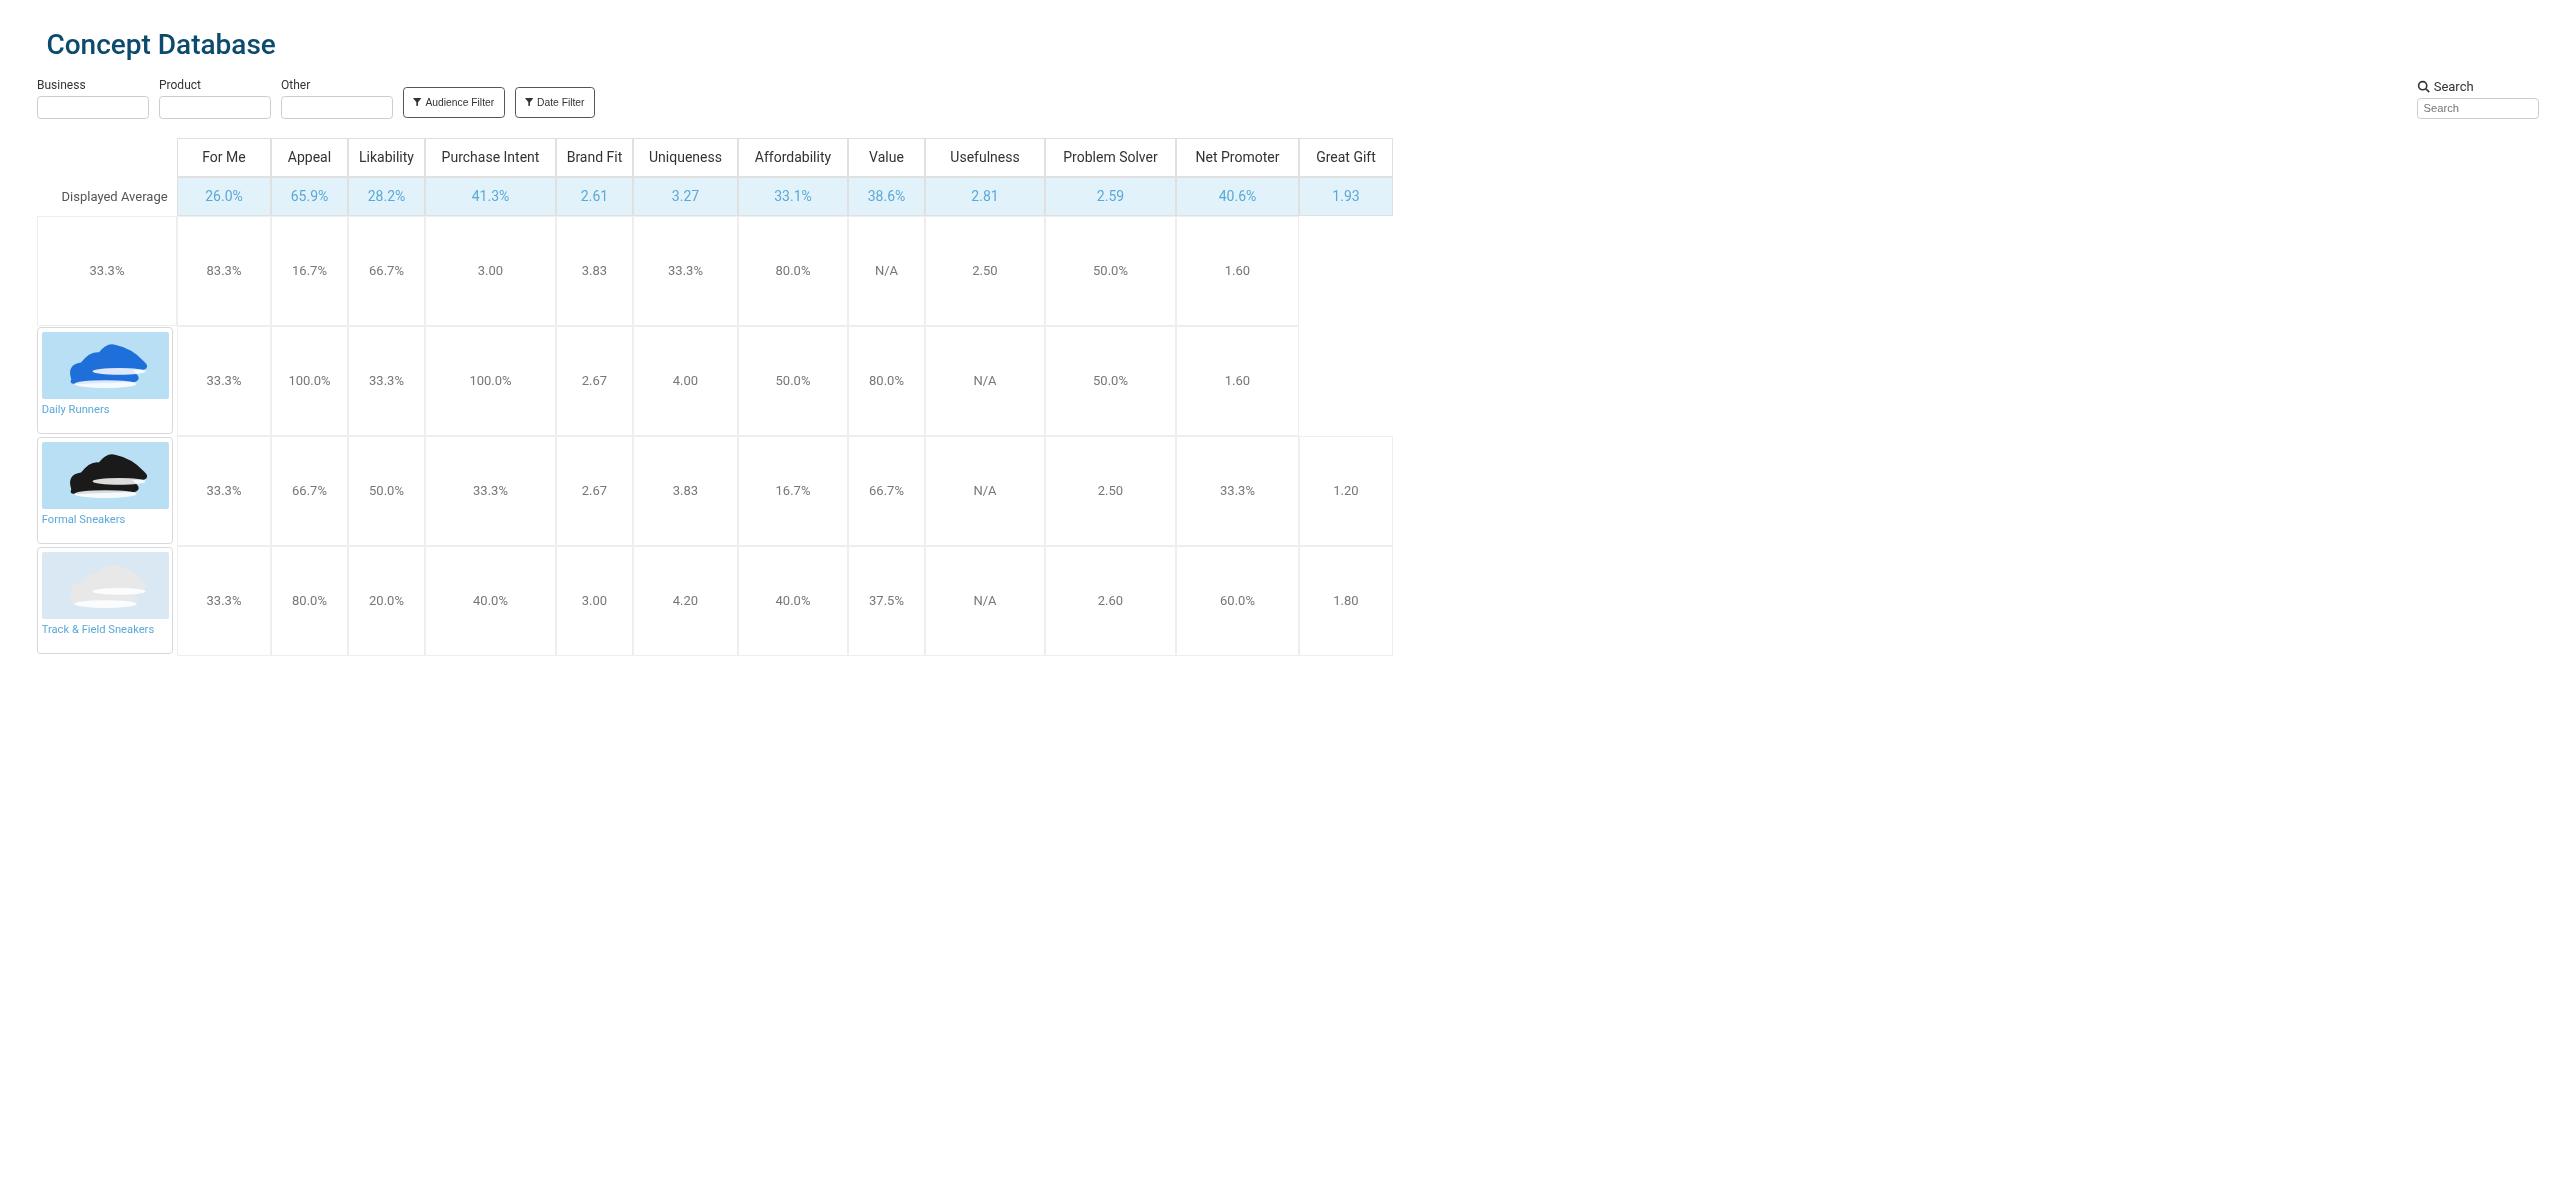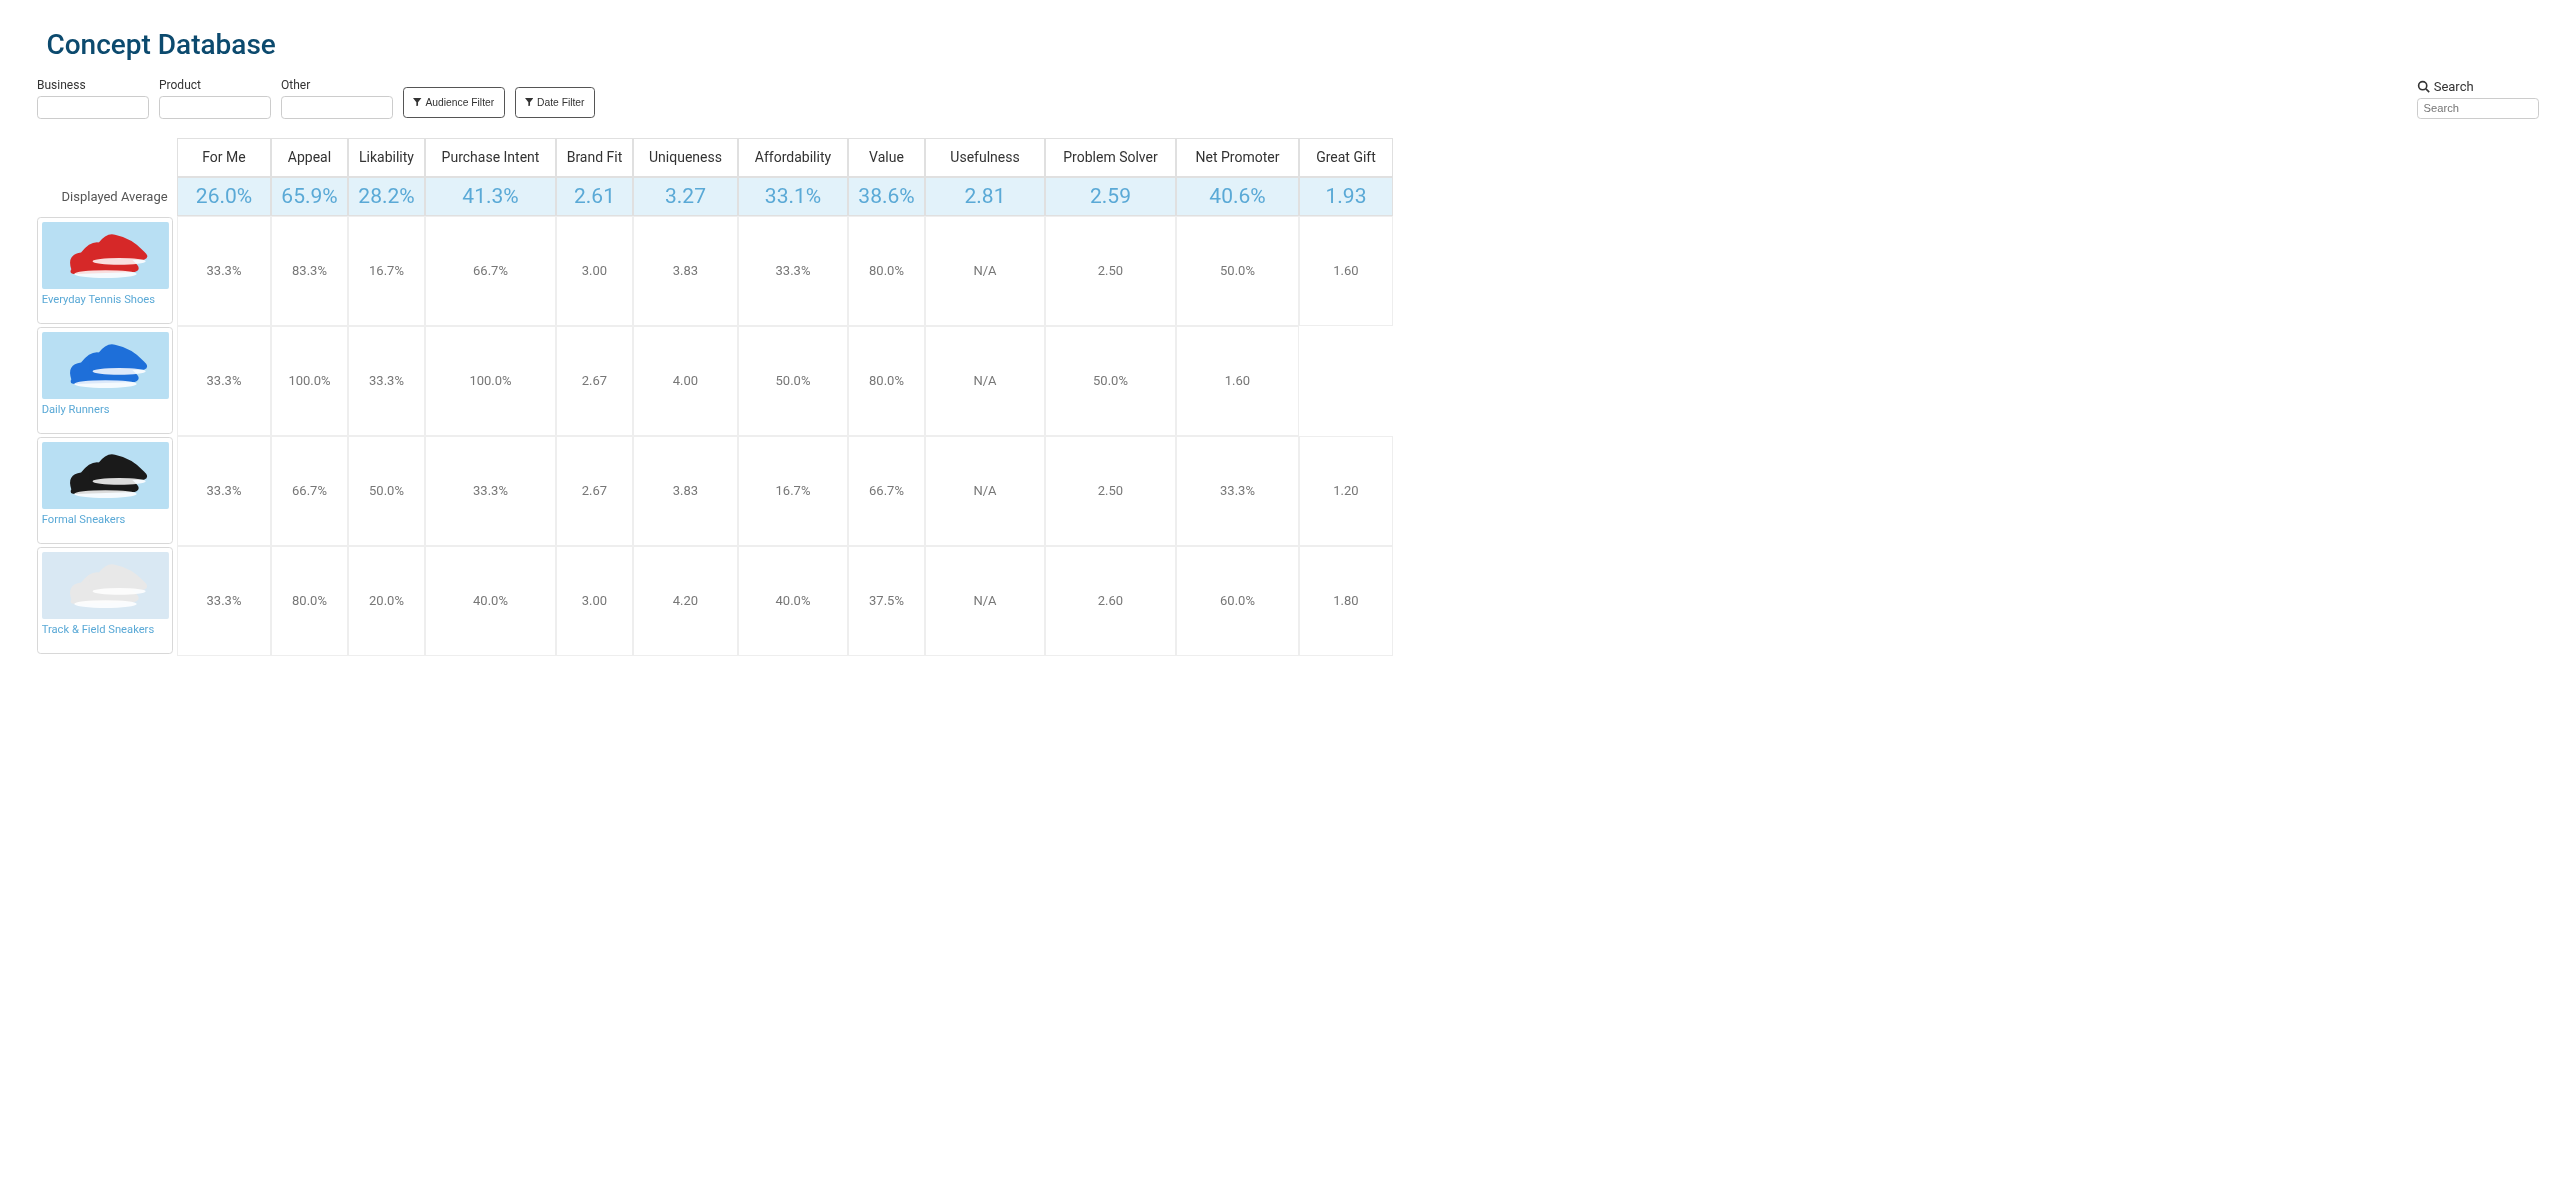--- a/index.html
+++ b/index.html
@@ -95,21 +95,21 @@
   }
   .hdr-row .cell {
     color: #333;
     font-weight: 400;
     height: 39px;
     background: #fff;
   }
   .avg-row .cell {
     background: #e2f2fa;
     color: #5aa9d6;
-    font-size: 21px;
+    font-size: 14px;
     height: 39px;
   }
   .row-label-cell {
     justify-content: flex-end;
     padding-right: 9.4px;
     background: transparent !important;
     border: none;
     color: #555;
     font-size: 13px;
   }
@@ -235,36 +235,20 @@
       <div class="cell">2.61</div>
       <div class="cell">3.27</div>
       <div class="cell">33.1%</div>
       <div class="cell">38.6%</div>
       <div class="cell">2.81</div>
       <div class="cell">2.59</div>
       <div class="cell">40.6%</div>
       <div class="cell">1.93</div>
     </div>
     <div class="data-rows">
-      <div class="concept-card">
-        <div class="concept-img">
-          <svg width="100%" height="67" viewBox="0 0 130 72" preserveAspectRatio="xMidYMid slice">
-    <rect width="130" height="72" fill="#b8dff3"></rect>
-    <g transform="translate(25,15)">
-      <path d="M5 35 Q0 20 15 18 Q25 5 35 8 Q55 12 70 28 Q78 35 70 38 L10 40 Q2 40 5 35 Z" fill="#d62828"></path>
-      <ellipse cx="40" cy="40" rx="32" ry="4" fill="#fff" opacity="0.85"></ellipse>
-    </g>
-    <g transform="translate(45,8) scale(0.85)">
-      <path d="M5 35 Q0 20 15 18 Q25 5 35 8 Q55 12 70 28 Q78 35 70 38 L10 40 Q2 40 5 35 Z" fill="#d62828"></path>
-      <ellipse cx="40" cy="40" rx="32" ry="4" fill="#fff" opacity="0.85"></ellipse>
-    </g>
-  </svg>
-        </div>
-        <a class="concept-link" href="#">Everyday Tennis Shoes</a>
-      </div>
       <div class="dcell">33.3%</div>
       <div class="dcell">83.3%</div>
       <div class="dcell">16.7%</div>
       <div class="dcell">66.7%</div>
       <div class="dcell">3.00</div>
       <div class="dcell">3.83</div>
       <div class="dcell">33.3%</div>
       <div class="dcell">80.0%</div>
       <div class="dcell">N/A</div>
       <div class="dcell">2.50</div>

